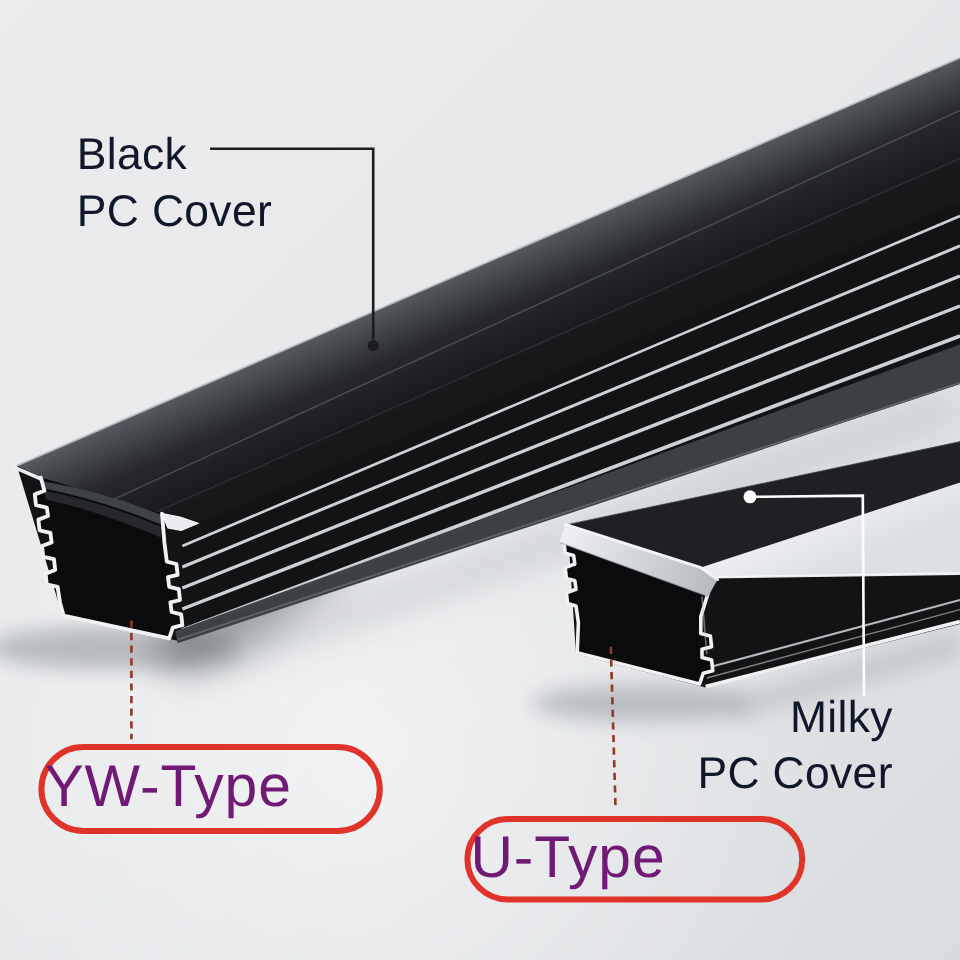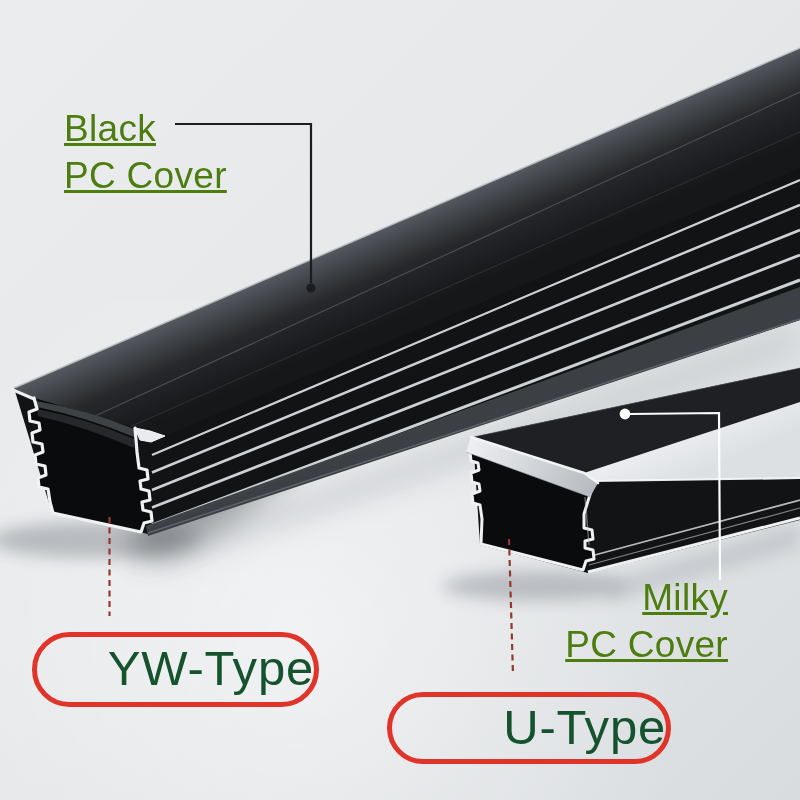--- a/index.html
+++ b/index.html
@@ -2,32 +2,31 @@
 <html><head>
 <meta charset="utf-8">
 <style>
   html,body{margin:0;padding:0;background:#e8eaec;}
   .stage{
     position:relative;width:800px;height:800px;overflow:hidden;
     font-family:"Liberation Sans",sans-serif;
   }
   .scene{position:absolute;left:0;top:0;width:800px;height:800px;display:block;}
   .label{
-    position:absolute;color:#4d7c0f;font-size:37px;line-height:47px;
-    font-weight:500;letter-spacing:.3px;white-space:nowrap;text-decoration:underline;
+    position:absolute;color:#0f172a;font-size:37px;line-height:47px;
+    font-weight:500;letter-spacing:.3px;white-space:nowrap;
   }
   .label .ln{display:block;}
   #black-label{left:64px;top:105px;text-align:left;}
-  #milky-label{right:72px;top:574px;text-align:right;}
+  #milky-label{right:56px;top:574px;text-align:right;}
   .pill{
-    position:absolute;display:flex;align-items:center;justify-content:flex-end;
-    border:5px solid #e0342b;border-radius:40px;color:#14532d;
+    position:absolute;display:flex;align-items:center;justify-content:flex-start;
+    border:5px solid #e0342b;border-radius:40px;color:#701a75;
     font-size:49px;font-weight:500;letter-spacing:.8px;padding-bottom:3px;
     box-sizing:content-box;
-    margin-top:12px;
   }
   #yw-pill{left:32px;top:620px;width:277px;height:62px;}
   #u-pill{left:387px;top:680px;width:274px;height:59px;}
 </style>
 </head>
 <body>
 
 <div class="stage">
 
   <svg class="scene" viewBox="0 0 800 800" aria-hidden="true">

